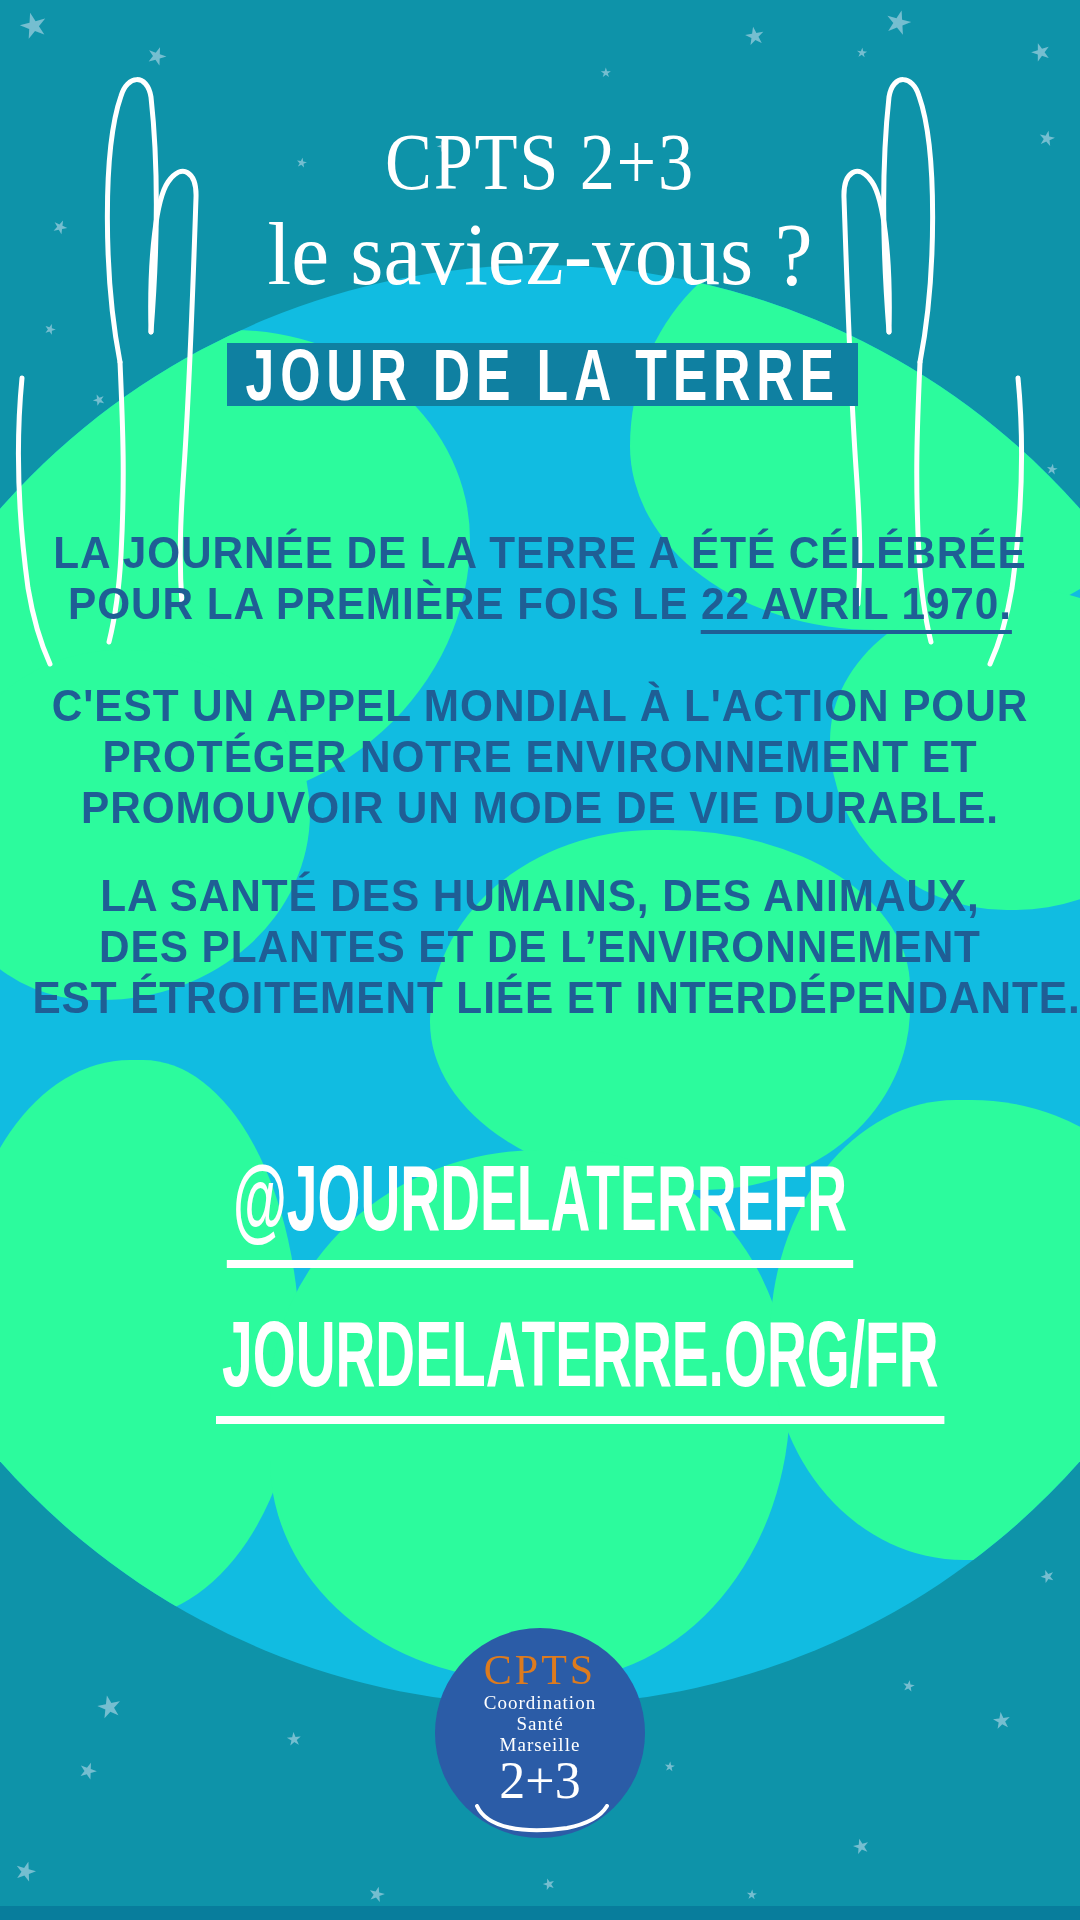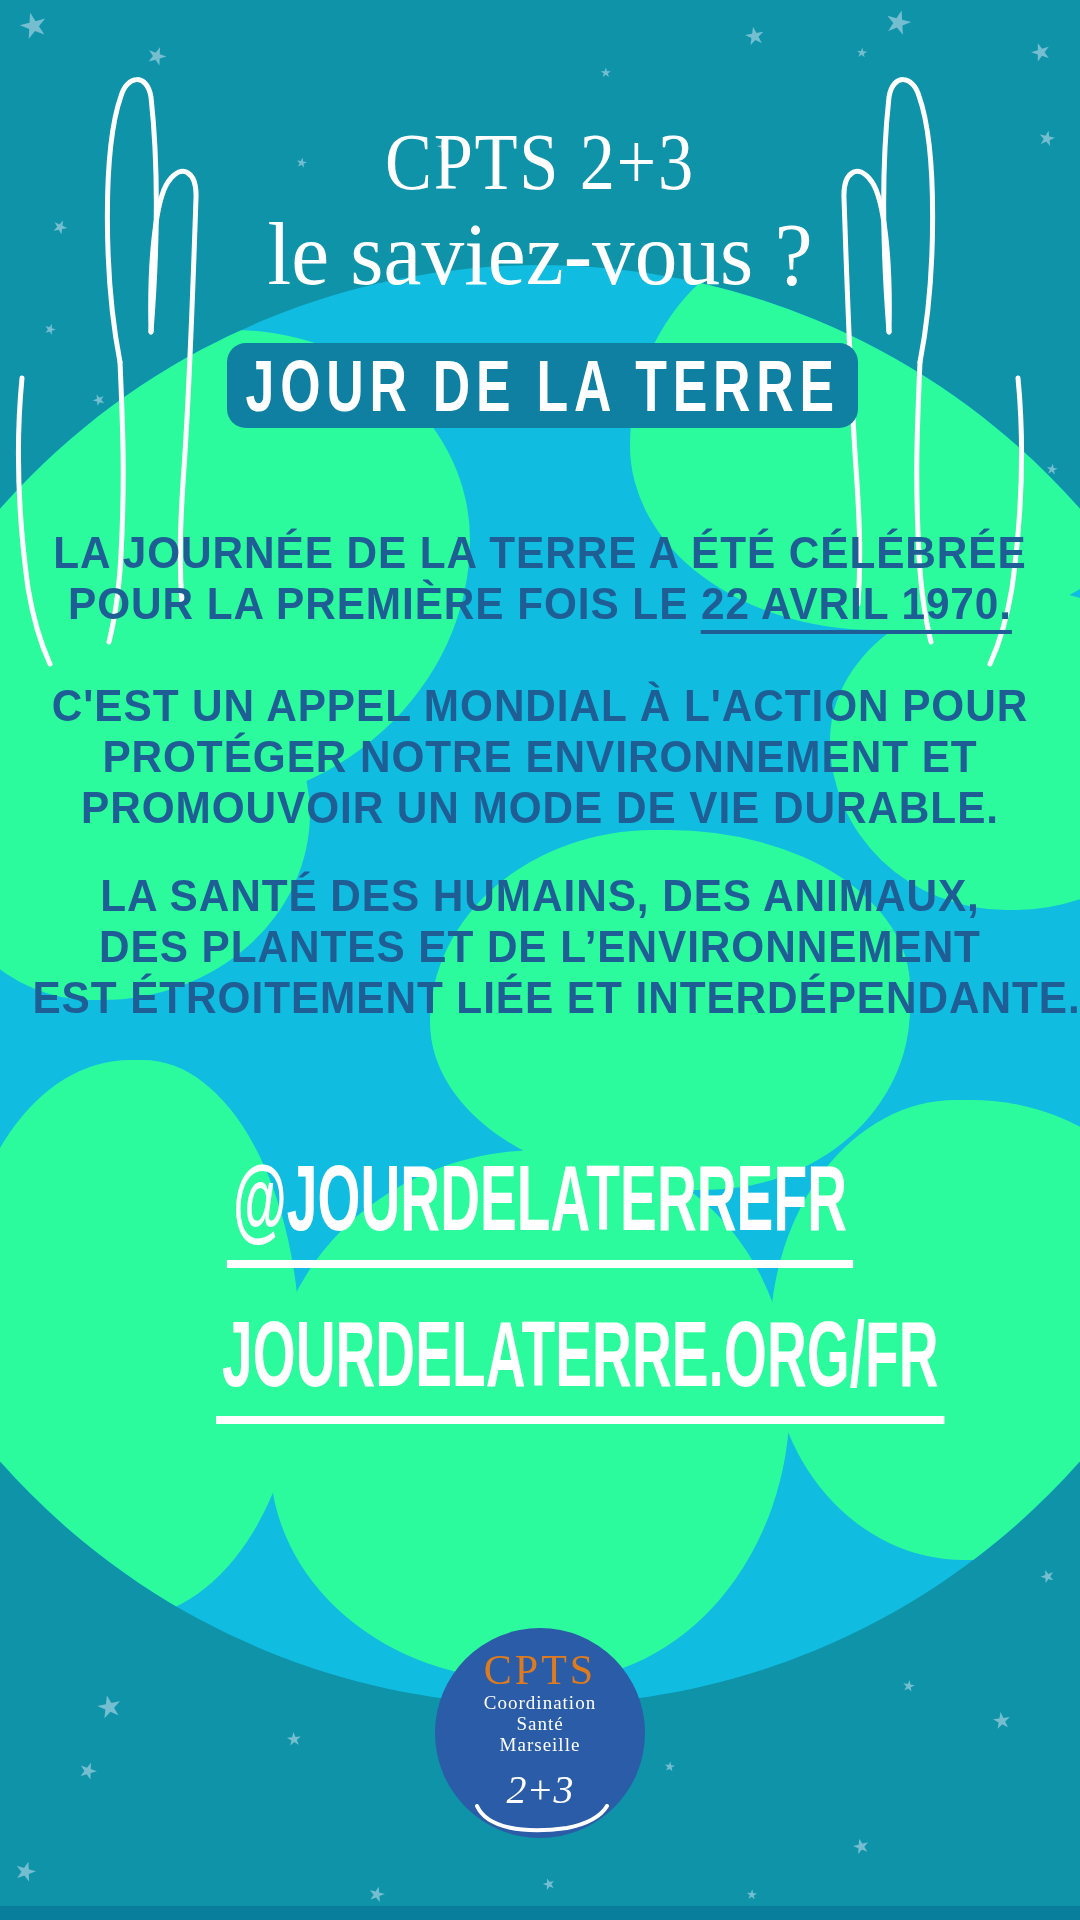--- a/index.html
+++ b/index.html
@@ -14,38 +14,38 @@
   .star{position:absolute;color:var(--star);opacity:.8;line-height:1;z-index:1;user-select:none;}
   #globe{position:absolute;left:-180px;top:265px;width:1440px;height:1440px;border-radius:50%;
          background:var(--ocean);overflow:hidden;z-index:2;}
   .blob{position:absolute;background:var(--continent);}
   #hands{position:absolute;left:0;top:0;z-index:3;pointer-events:none;}
   .layer{position:absolute;left:0;width:1080px;text-align:center;z-index:4;}
   #title-brand{top:116px;font-family:"Liberation Serif",serif;color:var(--text_white);
         font-size:80px;line-height:92px;letter-spacing:2px;transform:scaleX(.88);}
   #title-tagline{top:204px;font-family:"Liberation Serif",serif;color:var(--text_white);
         font-size:88px;line-height:102px;transform:scaleX(.97);}
-  #banner{position:absolute;left:227px;top:343px;width:631px;height:85px;background:var(--banner_bg);
-        z-index:4;display:flex;align-items:center;justify-content:center;border-radius:19px;}
+  #banner{position:absolute;left:227px;top:343px;width:631px;height:63px;background:var(--banner_bg);
+        z-index:4;display:flex;align-items:center;justify-content:center;}
   #banner .txt{font-weight:700;font-size:72px;letter-spacing:8px;color:var(--text_white);
         transform:scaleX(.72);white-space:nowrap;}
   .para{color:var(--body_text);font-weight:700;font-size:45px;line-height:51px;letter-spacing:1px;
         transform:scaleX(.94);white-space:nowrap;}
   #p1{top:527px;} #p2{top:680px;} #p3{top:870px;}
   .u-body{border-bottom:4px solid var(--body_text);padding-bottom:1px;}
   .biglink{color:var(--text_white);font-weight:700;font-size:92px;line-height:96px;transform:scaleX(.60);
         white-space:nowrap;}
   #handle{top:1150px;} #website{top:1306px;}
   .biglink .u{display:inline-block;border-bottom:8px solid var(--text_white);padding:0 10px 14px 10px;}
   #logo{position:absolute;left:435px;top:1628px;width:210px;height:210px;border-radius:50%;
         background:var(--logo_circle);z-index:10;text-align:center;color:var(--text_white);
         font-family:"Liberation Serif",serif;}
   #logo .acr{margin-top:20px;font-size:42px;font-weight:400;letter-spacing:3px;color:var(--logo_accent);line-height:44px;}
   #logo .org{font-size:19px;line-height:21px;letter-spacing:1px;}
-  #logo .sig{position:absolute;left:0;width:210px;top:136px;font-size:40px;font-style:italic;line-height:52px;}
+  #logo .sig{position:absolute;left:0;width:210px;top:127px;font-size:52px;line-height:52px;}
   #logo svg{position:absolute;left:36px;top:176px;}
   #bottom-strip{position:absolute;left:0;top:1906px;width:1080px;height:14px;background:var(--bottom_strip);z-index:11;}
 </style>
 </head>
 <body>
 
 <div id="canvas">
 
   <div class="star" style="left:18px;top:8px;font-size:34px;transform:rotate(-15deg);">★</div>
   <div class="star" style="left:146px;top:44px;font-size:24px;transform:rotate(20deg);">★</div>

